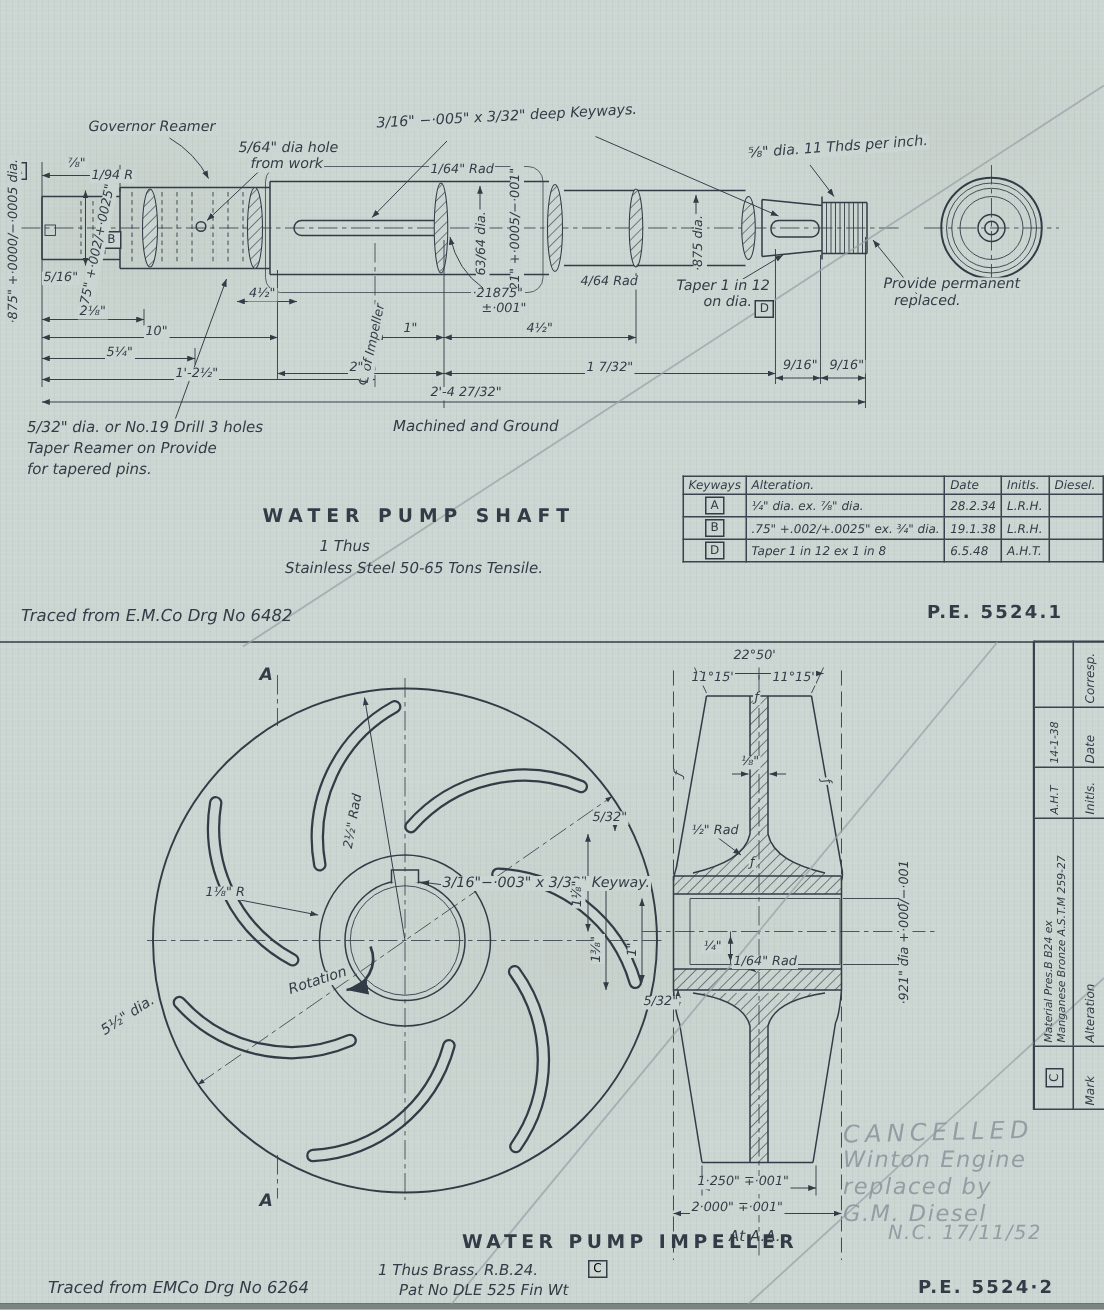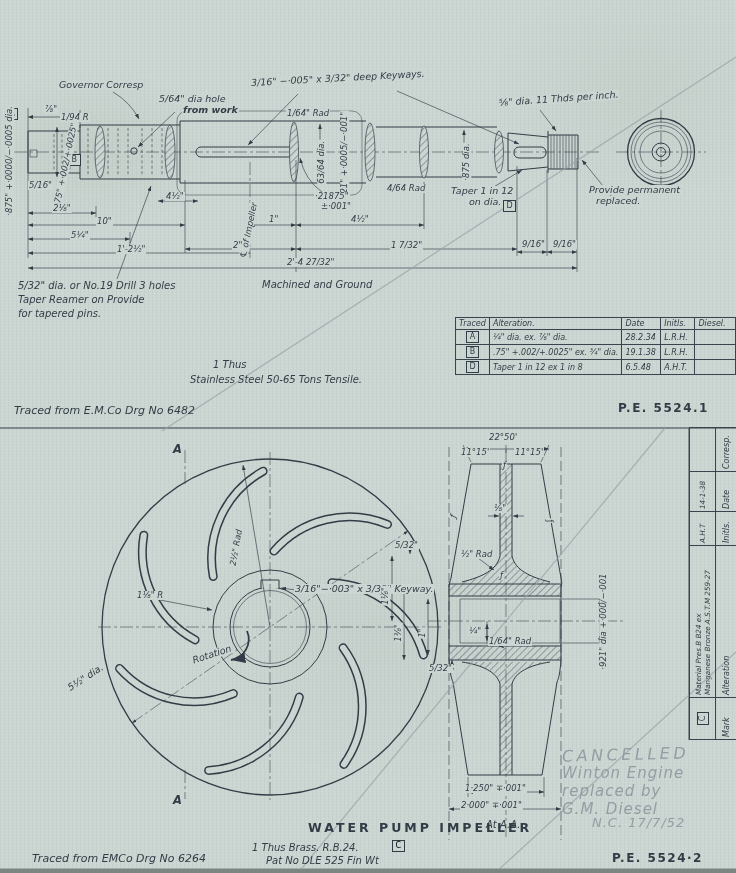--- a/index.html
+++ b/index.html
@@ -209,23 +209,23 @@
       <path d="M689,428 V740" style="stroke-width:.9"></path>
     </g>
     <g>
       <path class="crease" d="M162,431 L736,57"></path>
       <path class="crease" d="M665,428 L298,873"></path>
       <path class="crease" d="M495,873 L736,652"></path>
     </g>
   </svg>
 
   <div id="anno-layer">
-      <span class="anno s" style="left: 58px; top: 80px;">Governor Corresp</span>
+      <span class="anno s" style="left: 58px; top: 80px;">Governor Reamer</span>
       <span class="anno s" style="left: 158px; top: 94px;">5/64" dia hole</span>
-      <span class="anno s" style="left: 182px; top: 105px; font-weight: bold;">from work</span>
+      <span class="anno s" style="left: 166px; top: 105px;">from work</span>
       <span class="anno s" style="left: 250px; top: 78px; transform: rotate(-3deg);">3/16" −·005" x 3/32" deep Keyways.</span>
       <span class="anno s" style="left: 498px; top: 98px; transform: rotate(-4deg);">⅝" dia. 11 Thds per inch.</span>
       <span class="anno s" style="left: 450px; top: 186px;">Taper 1 in 12</span>
       <span class="anno s" style="left: 468px; top: 197px;">on dia.</span>
       <span class="anno s" style="left: 588px; top: 185px;">Provide permanent</span>
       <span class="anno s" style="left: 595px; top: 196px;">replaced.</span>
       <span class="anno m" style="left: 6px; top: 108px;">A</span>
       <span class="anno m" style="left: 68px; top: 154px;">B</span>
       <span class="anno m" style="left: 503px; top: 200px;">D</span>
       <span class="anno d" style="left: 44px; top: 105px;">⅞"</span>
@@ -274,40 +274,41 @@
       <span class="anno d" style="left: 604px; top: 666px; transform: rotate(-90deg);">·921" dia +·000/−·001</span>
       <span class="anno d" style="left: 428px; top: 664px;">5/32"</span>
       <span class="anno d" style="left: 464px; top: 784px;">1·250" ∓·001"</span>
       <span class="anno d" style="left: 460px; top: 801px;">2·000" ∓·001"</span>
       <span class="anno d" style="left: 502px; top: 461px;">ƒ</span>
       <span class="anno d" style="left: 453px; top: 514px; transform: rotate(-75deg);">ƒ</span>
       <span class="anno d" style="left: 549px; top: 514px; transform: rotate(75deg);">ƒ</span>
       <span class="anno d" style="left: 499px; top: 571px;">ƒ</span>
     </div>
 
+  <div class="big" style="left:175px;top:336px">WATER PUMP SHAFT</div>
   <div class="scr" style="left:213px;top:359px">1 Thus</div>
   <div class="scr" style="left:190px;top:374px">Stainless Steel  50-65 Tons Tensile.</div>
   <div class="scr" style="left:18px;top:280px">5/32" dia. or No.19 Drill  3 holes</div>
   <div class="scr" style="left:18px;top:294px">Taper Reamer on Provide</div>
   <div class="scr" style="left:18px;top:308px">for tapered pins.</div>
   <div class="scr" style="left:262px;top:279px">Machined and Ground</div>
   <div class="traced" style="left:14px;top:404px">Traced from E.M.Co Drg No 6482</div>
   <div class="pe" style="left:618px;top:401px">P.E. 5524.1</div>
 
   <table class="alt-table">
     <colgroup>
         <col style="width:34px">
         <col style="width:122px">
         <col style="width:40px">
         <col style="width:38px">
         <col style="width:47px">
       </colgroup>
     <thead>
       <tr>
-        <th>Traced</th>
+        <th>Keyways</th>
         <th>Alteration.</th>
         <th>Date</th>
         <th>Initls.</th>
         <th>Diesel.</th>
       </tr>
     </thead>
     <tbody>
       <tr>
         <td style="text-align:center"><span class="mbox">A</span></td>
         <td>¼" dia. ex. ⅞" dia.</td>
@@ -369,17 +370,17 @@
       </tr>
     </tbody>
       </table>
   </div>
 
   <div class="cancel">
     <div class="l1">CANCELLED</div>
     <div class="l2">Winton Engine</div>
     <div class="l3">replaced by</div>
     <div class="l4">G.M. Diesel</div>
-    <div class="l5">N.C.  17/7/52</div>
+    <div class="l5">N.C.  17/11/52</div>
   </div>
 
   <div class="bottom-edge"></div>
 </div>
 
 </body></html>

